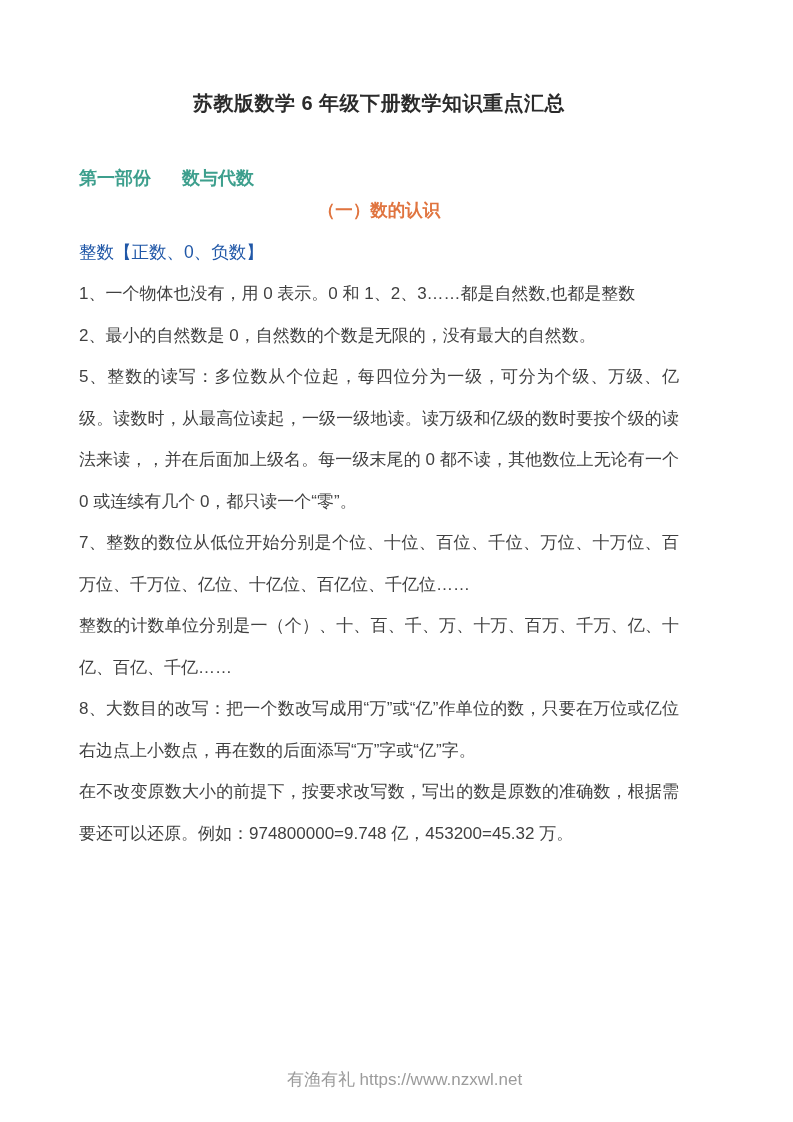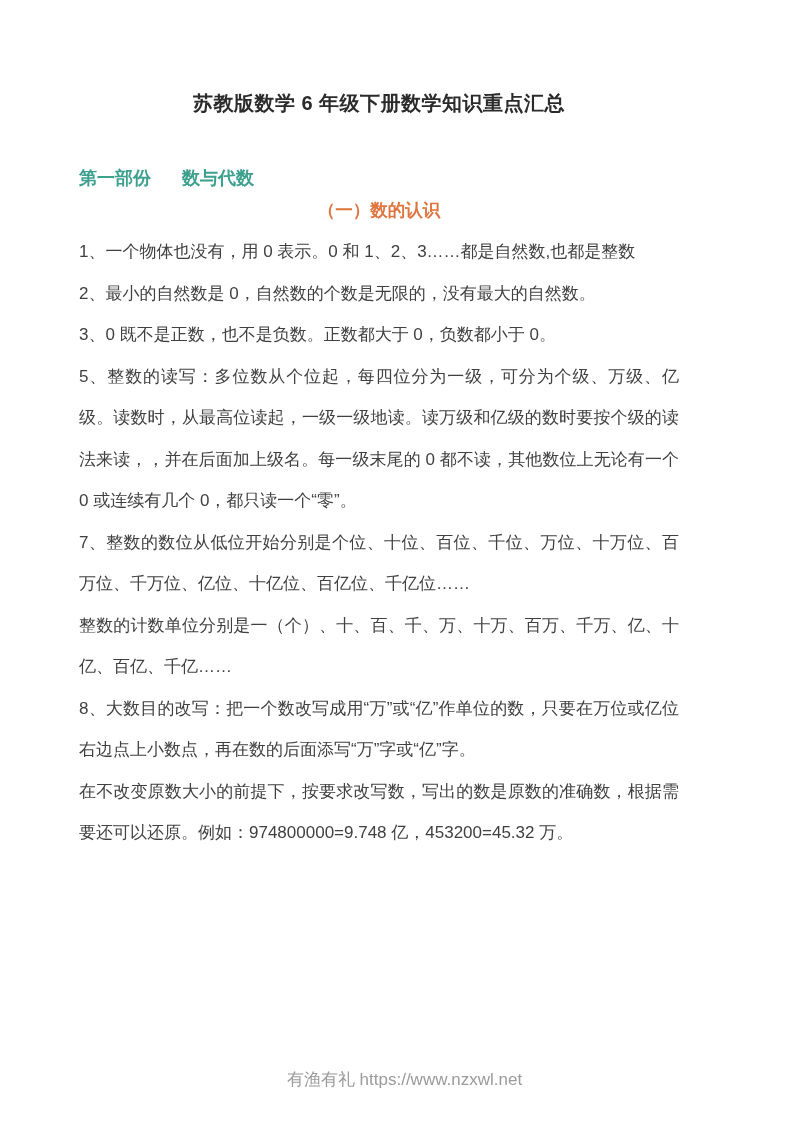--- a/index.html
+++ b/index.html
@@ -75,25 +75,25 @@
 
   <div class="doc-title">苏教版数学 6 年级下册数学知识重点汇总</div>
 
   <div class="part-heading">
     <span class="part-label">第一部份</span>
     <span class="part-name">数与代数</span>
   </div>
 
   <div class="section-heading">（一）数的认识</div>
 
+  <div class="subsection-heading">整数【正数、0、负数】</div>
 
   <div class="body-text">
     <p>1、一个物体也没有，用 0 表示。0 和 1、2、3……都是自然数,也都是整数</p>
     <p>2、最小的自然数是 0，自然数的个数是无限的，没有最大的自然数。</p>
-    <p>3、0 既不是正数，也不是负数。正数都大于 0，负数都小于 0。</p>
     <p>5、整数的读写：多位数从个位起，每四位分为一级，可分为个级、万级、亿级。读数时，从最高位读起，一级一级地读。读万级和亿级的数时要按个级的读法来读，，并在后面加上级名。每一级末尾的 0 都不读，其他数位上无论有一个 0 或连续有几个 0，都只读一个“零”。</p>
     <p>7、整数的数位从低位开始分别是个位、十位、百位、千位、万位、十万位、百万位、千万位、亿位、十亿位、百亿位、千亿位……</p>
     <p>整数的计数单位分别是一（个）、十、百、千、万、十万、百万、千万、亿、十亿、百亿、千亿……</p>
     <p>8、大数目的改写：把一个数改写成用“万”或“亿”作单位的数，只要在万位或亿位右边点上小数点，再在数的后面添写“万”字或“亿”字。</p>
     <p>在不改变原数大小的前提下，按要求改写数，写出的数是原数的准确数，根据需要还可以还原。例如：974800000=9.748 亿，453200=45.32 万。</p>
   </div>
 
   <div class="footer">有渔有礼 https://www.nzxwl.net</div>
 
 </div>

